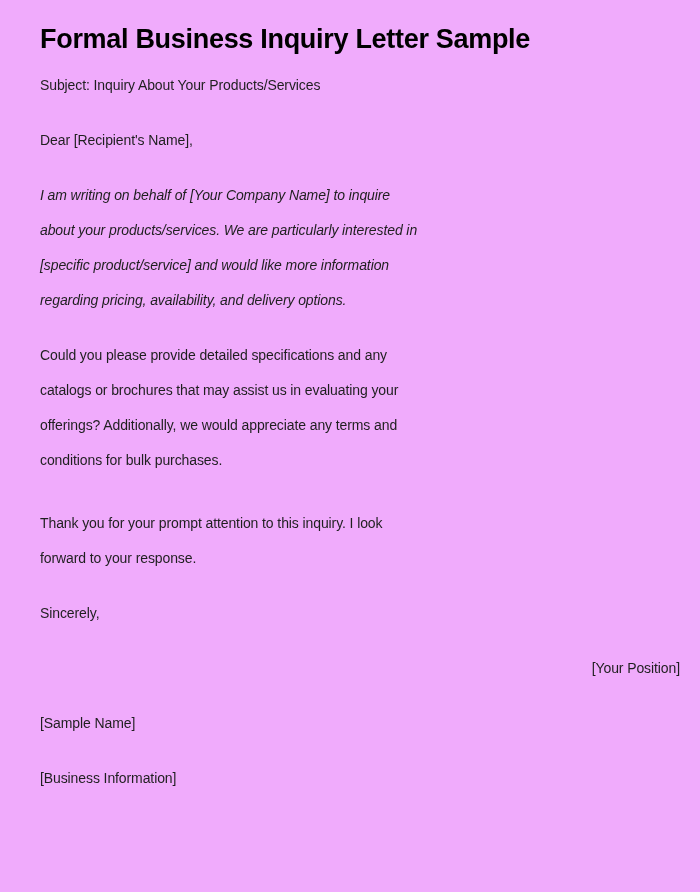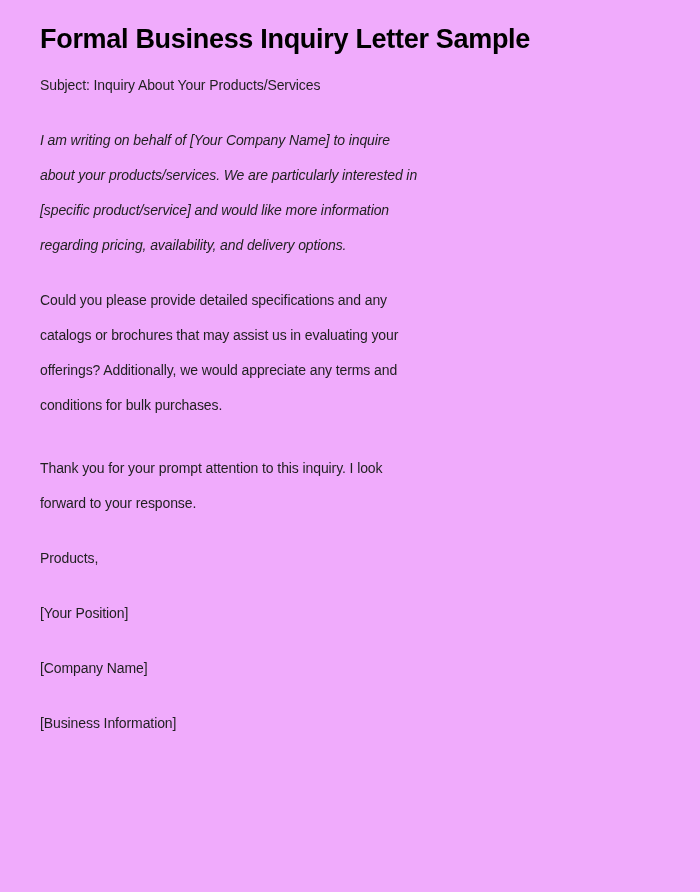--- a/index.html
+++ b/index.html
@@ -36,35 +36,36 @@
   }
 </style>
 </head>
 <body style="background: rgb(255, 255, 255);">
 
 <div class="page">
   <h1 class="doc-title" style="color: rgb(0, 0, 0);">Formal Business Inquiry Letter Sample</h1>
 
   <p class="doc-par" style="color: rgb(31, 31, 31);">Subject: Inquiry About Your Products/Services</p>
 
+  <p class="doc-par" style="color: rgb(31, 31, 31);">Dear [Recipient's Name],</p>
 
   <p class="doc-par" style="color: rgb(31, 31, 31); font-style: italic;">I am writing on behalf of [Your Company Name] to inquire
 about your products/services. We are particularly interested in
 [specific product/service] and would like more information
 regarding pricing, availability, and delivery options.</p>
 
   <p class="doc-par" style="color: rgb(31, 31, 31); margin-top: 20px;">Could you please provide detailed specifications and any
 catalogs or brochures that may assist us in evaluating your
 offerings? Additionally, we would appreciate any terms and
 conditions for bulk purchases.</p>
 
   <p class="doc-par" style="color: rgb(31, 31, 31); margin-top: 28px;">Thank you for your prompt attention to this inquiry. I look
 forward to your response.</p>
 
-  <p class="doc-par" style="color: rgb(31, 31, 31);">Products,</p>
+  <p class="doc-par" style="color: rgb(31, 31, 31);">Sincerely,</p>
 
 
-  <p class="doc-par" style="color: rgb(31, 31, 31);">[Your Position]</p>
+  <p class="doc-par" style="color: rgb(31, 31, 31); text-align: right;">[Your Position]</p>
 
-  <p class="doc-par" style="color: rgb(31, 31, 31);">[Company Name]</p>
+  <p class="doc-par" style="color: rgb(31, 31, 31);">[Sample Name]</p>
 
   <p class="doc-par" style="color: rgb(31, 31, 31);">[Business Information]</p>
 </div>
 
 </body></html>

